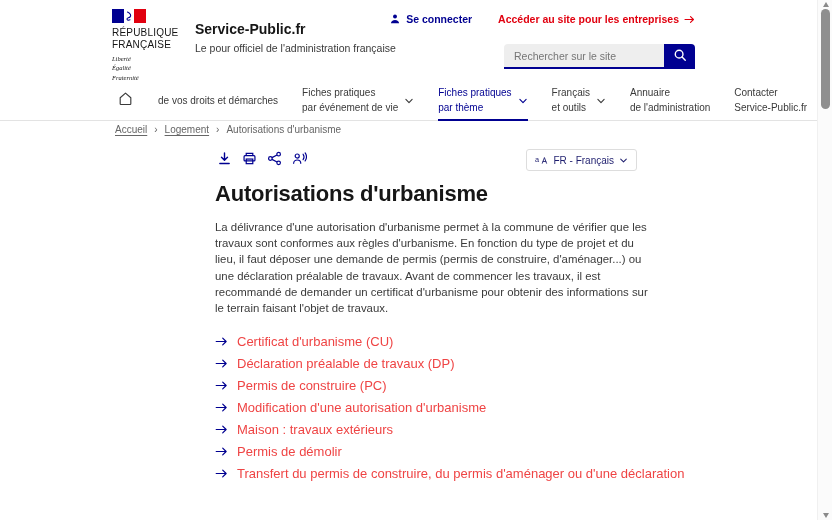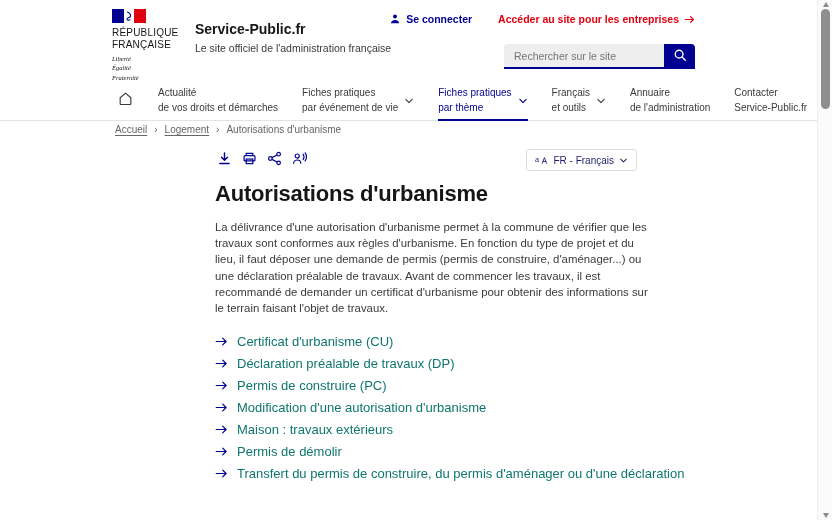--- a/index.html
+++ b/index.html
@@ -67,21 +67,21 @@
           border:1px solid #ddd; border-radius:3px; height:22px; padding:0 8px;
           font-size:10px; color:#1e1e6e; cursor:pointer; background:#fff; }
   .lang svg { display:block; }
 
   h1.page-title { margin-top:9px; font-size:22px; font-weight:700; color:#161616;
                   letter-spacing:-.2px; }
   p.intro { margin-top:12px; width:440px; font-size:11.4px; line-height:1.42; color:#3a3a3a; }
 
   .links { margin-top:14px; list-style:none; }
   .link-row { display:flex; align-items:center; gap:9px; padding:4px 0; height:22px;
-              color:#0f766e; font-size:13px; font-weight:500; cursor:pointer; white-space:nowrap; }
+              color:#ef4444; font-size:13px; font-weight:500; cursor:pointer; white-space:nowrap; }
   .link-row .arrow { display:flex; color:#000091; flex:none; }
 
   
   .scrollbar { position:absolute; top:0; right:0; width:15px; height:520px;
                background:#fbfbfb; border-left:1px solid #f0f0f0; }
   .sb-thumb { position:absolute; top:9px; left:3px; width:9px; height:100px;
               background:#8f8f8f; border-radius:5px; cursor:pointer; }
   .sb-arrow { position:absolute; left:0; width:15px; display:flex; justify-content:center; cursor:pointer; }
   .sb-up { top:2px; } .sb-down { bottom:2px; }
   .tri-up { width:0; height:0; border-left:3.5px solid transparent; border-right:3.5px solid transparent;
@@ -111,21 +111,21 @@
       </div>
       <div class="motto">
         <span>Liberté</span>
         <span>Égalité</span>
         <span>Fraternité</span>
       </div>
     </div>
 
     <div class="brand">
       <div class="brand-title">Service-Public.fr</div>
-      <div class="brand-sub">Le site officiel de l'administration française</div>
+      <div class="brand-sub">Le pour officiel de l'administration française</div>
     </div>
 
     <div class="header-links">
       <div class="hlink login">
         <span>
           <svg width="12" height="12" viewBox="0 0 16 16">
               <circle cx="8" cy="4.6" r="2.6" fill="currentColor"></circle>
               <path d="M2.6 13.8c0-3 2.4-4.6 5.4-4.6s5.4 1.6 5.4 4.6z" fill="currentColor"></path>
             </svg>
         </span>
@@ -158,21 +158,20 @@
     <div class="nav-home">
       <span>
         <svg width="17" height="17" viewBox="0 0 24 24">
             <path d="M4.5 19.5v-8.6L12 4.5l7.5 6.4v8.6a1 1 0 0 1-1 1h-13a1 1 0 0 1-1-1z" fill="none" stroke="currentColor" stroke-width="1.6" stroke-linejoin="round"></path>
           </svg>
       </span>
     </div>
     <div class="nav-items" style="display:flex; gap:24px; align-items:stretch;">
         <div class="nav-item">
           <span class="lines">
-            <span>Actualité</span>
             <span>de vos droits et démarches</span>
           </span>
         </div>
         <div class="nav-item">
           <span class="lines">
             <span>Fiches pratiques</span>
             <span>par événement de vie</span>
           </span>
           <span class="chev">
             <svg width="10" height="10" viewBox="0 0 16 16">

